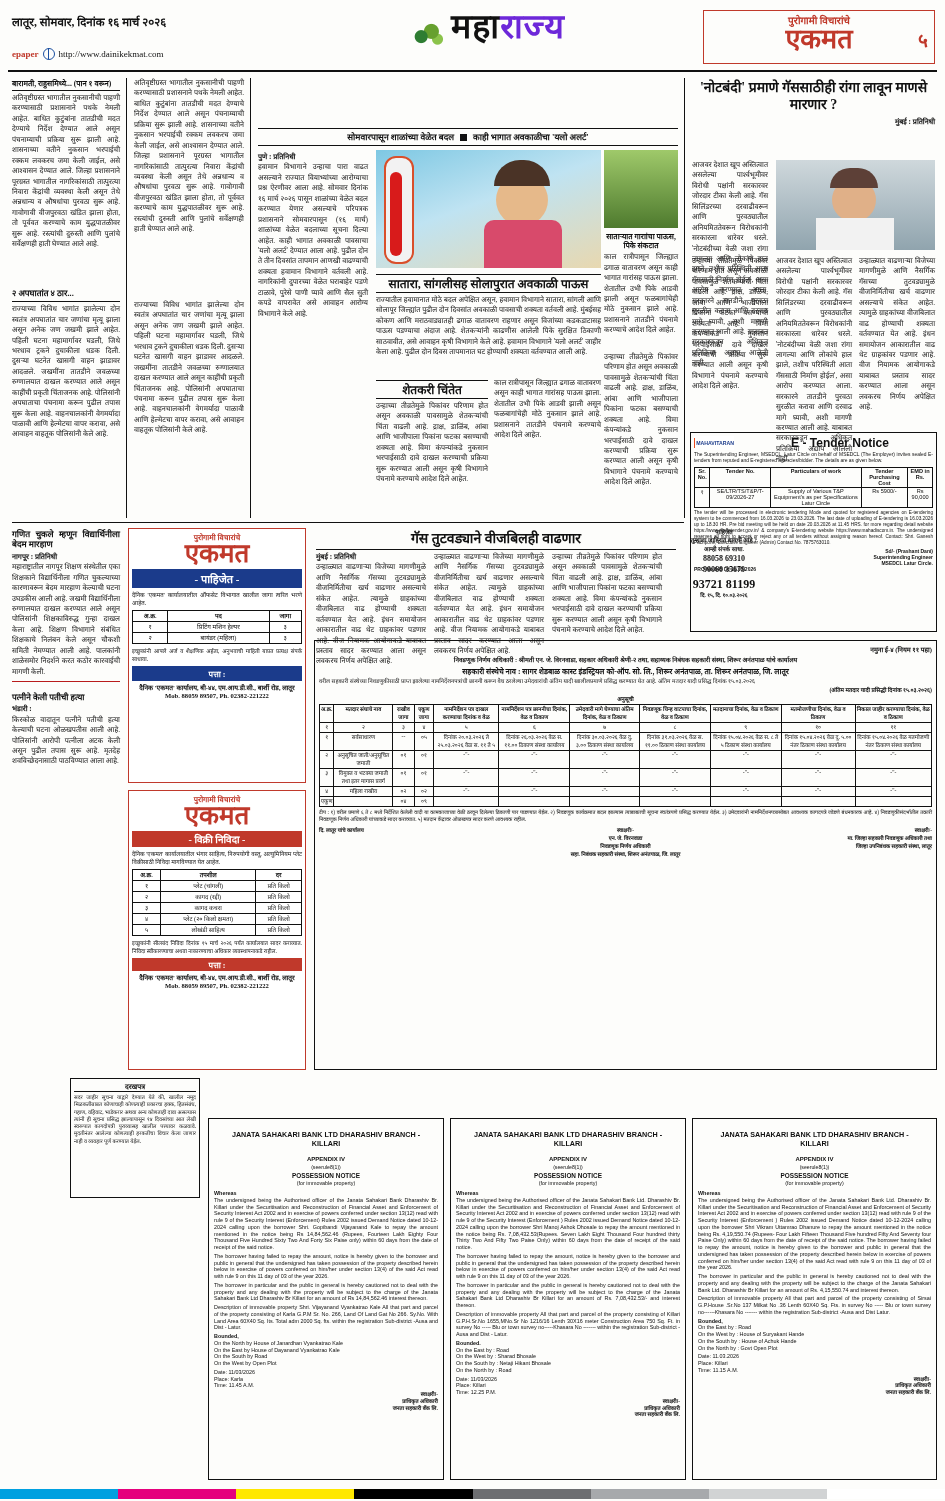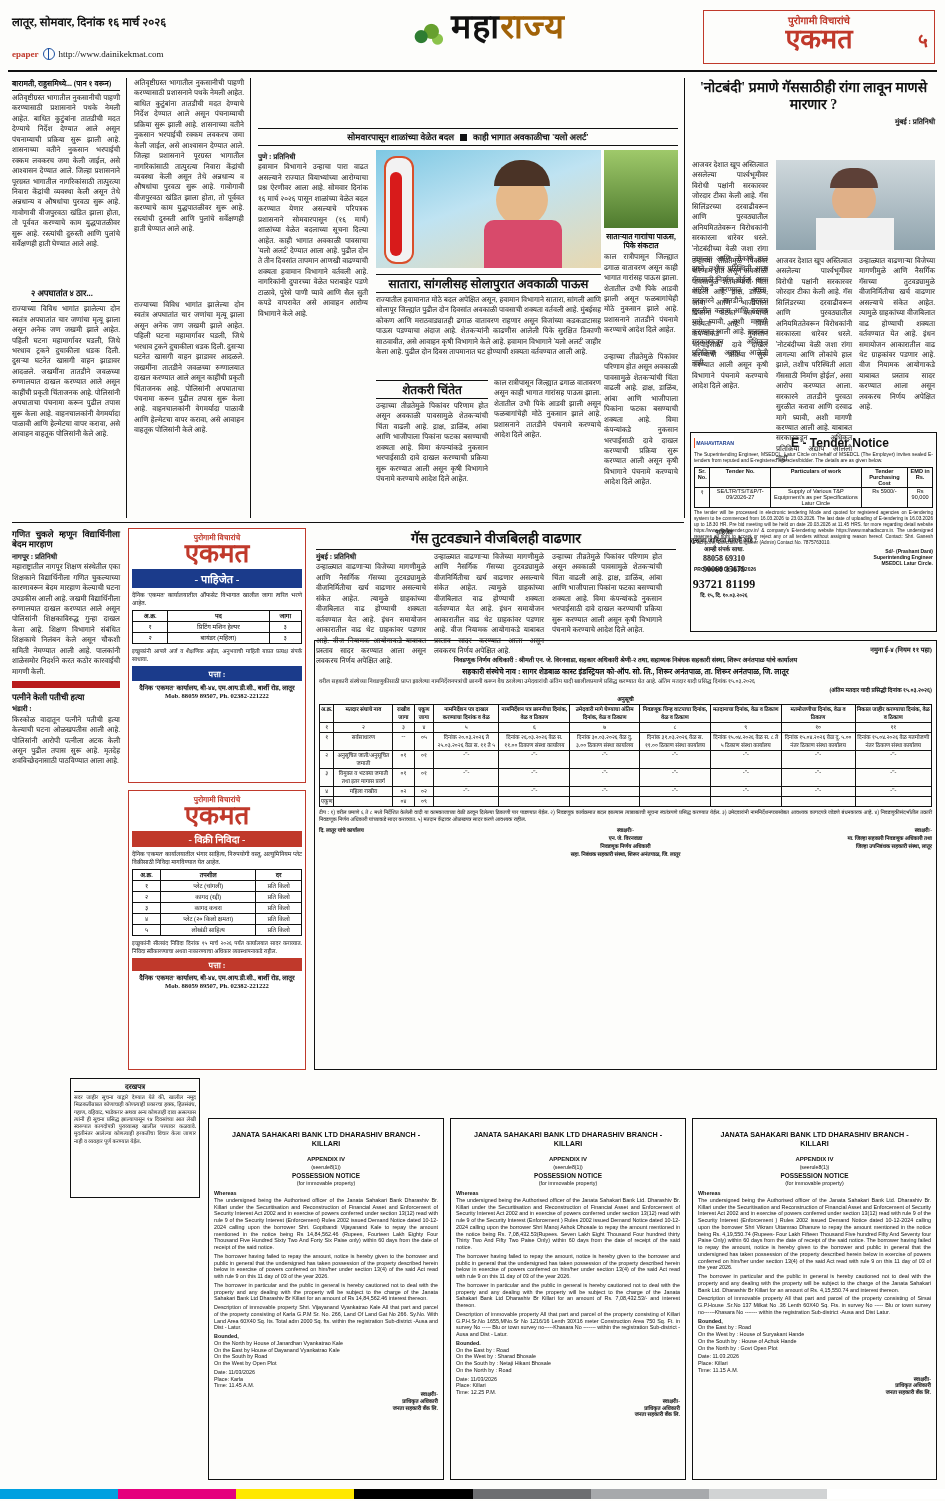--- a/index.html
+++ b/index.html
@@ -8,21 +8,21 @@
 
   
   .masthead{position:absolute;left:8px;top:8px;width:929px;height:62px;border-bottom:2px solid #111;}
   .mast-left{position:absolute;left:4px;top:6px;font-size:11.5px;font-weight:bold;}
   .mast-url{position:absolute;left:4px;top:40px;font-size:9px;display:flex;align-items:center;gap:4px;}
   .globe{width:10px;height:10px;border-radius:50%;border:1.2px solid #1a4fa0;display:inline-block;position:relative;}
   .globe:before{content:"";position:absolute;left:4px;top:-1px;width:1.2px;height:11px;background:#1a4fa0;}
   .epaper{color:#c0392b;font-weight:bold;}
   .mast-center{position:absolute;left:330px;top:2px;width:300px;text-align:center;}
   .mast-logo{font-size:34px;font-weight:bold;letter-spacing:1px;color:#111;line-height:1;}
-  .mast-logo .red{color:#a16207;}
+  .mast-logo .red{color:#6d28d9;}
   .leaf{display:inline-block;width:34px;height:26px;background:
       radial-gradient(circle at 30% 60%,#2e7d32 0 6px,transparent 7px),
       radial-gradient(circle at 60% 40%,#66a02e 0 7px,transparent 8px),
       radial-gradient(circle at 78% 70%,#8bc34a 0 5px,transparent 6px);
       vertical-align:middle;margin-right:2px;}
   .mast-right{position:absolute;right:2px;top:2px;width:230px;border:1.5px solid #c0392b;height:52px;}
   .mr-top{font-size:10px;color:#c0392b;text-align:center;font-weight:bold;padding-top:2px;}
   .mr-big{font-size:27px;color:#c0392b;font-weight:bold;text-align:center;line-height:0.95;}
   .pageno{position:absolute;right:6px;top:16px;font-size:19px;color:#c0392b;font-weight:bold;}
 
@@ -76,21 +76,21 @@
       <div class="mr-big">एकमत</div>
       <div class="pageno">५</div>
     </div>
   </div>
 
   <div class="col" style="left:12px;top:78px;width:108px;">
     <div class="hd" style="font-size:7.6px;border-bottom:1px solid #111;padding-bottom:1px;">बारामती, राहुसमिथ्ये... (पान १ वरून)</div>
     <div style="margin-top:2px;">अतिवृष्टीग्रस्त भागातील नुकसानीची पाहणी करण्यासाठी प्रशासनाने पथके नेमली आहेत. बाधित कुटुंबांना तातडीची मदत देण्याचे निर्देश देण्यात आले असून पंचनाम्याची प्रक्रिया सुरू झाली आहे. शासनाच्या वतीने नुकसान भरपाईची रक्कम लवकरच जमा केली जाईल, असे आश्वासन देण्यात आले. जिल्हा प्रशासनाने पूरग्रस्त भागातील नागरिकांसाठी तात्पुरत्या निवारा केंद्रांची व्यवस्था केली असून तेथे अन्नधान्य व औषधांचा पुरवठा सुरू आहे. गावोगावी वीजपुरवठा खंडित झाला होता, तो पूर्ववत करण्याचे काम युद्धपातळीवर सुरू आहे. रस्त्यांची दुरुस्ती आणि पुलांचे सर्वेक्षणही हाती घेण्यात आले आहे.</div>
   </div>
   <div class="col" style="left:12px;top:288px;width:108px;">
-    <div class="hd" style="font-size:8.4px;border-bottom:1px solid #111;padding-bottom:1px;margin-left:19px;">२ अपघातांत ४ ठार...</div>
+    <div class="hd" style="font-size:8.4px;border-bottom:1px solid #111;padding-bottom:1px;">२ अपघातांत ४ ठार...</div>
     <div style="margin-top:2px;">राज्याच्या विविध भागांत झालेल्या दोन स्वतंत्र अपघातांत चार जणांचा मृत्यू झाला असून अनेक जण जखमी झाले आहेत. पहिली घटना महामार्गावर घडली, जिथे भरधाव ट्रकने दुचाकीला धडक दिली. दुसऱ्या घटनेत खासगी वाहन झाडावर आदळले. जखमींना तातडीने जवळच्या रुग्णालयात दाखल करण्यात आले असून काहींची प्रकृती चिंताजनक आहे. पोलिसांनी अपघाताचा पंचनामा करून पुढील तपास सुरू केला आहे. वाहनचालकांनी वेगमर्यादा पाळावी आणि हेल्मेटचा वापर करावा, असे आवाहन वाहतूक पोलिसांनी केले आहे.</div>
   </div>
   <div class="rule vline" style="left:126px;top:78px;height:440px;"></div>
 
   <div class="col" style="left:134px;top:78px;width:110px;">
     <div>अतिवृष्टीग्रस्त भागातील नुकसानीची पाहणी करण्यासाठी प्रशासनाने पथके नेमली आहेत. बाधित कुटुंबांना तातडीची मदत देण्याचे निर्देश देण्यात आले असून पंचनाम्याची प्रक्रिया सुरू झाली आहे. शासनाच्या वतीने नुकसान भरपाईची रक्कम लवकरच जमा केली जाईल, असे आश्वासन देण्यात आले. जिल्हा प्रशासनाने पूरग्रस्त भागातील नागरिकांसाठी तात्पुरत्या निवारा केंद्रांची व्यवस्था केली असून तेथे अन्नधान्य व औषधांचा पुरवठा सुरू आहे. गावोगावी वीजपुरवठा खंडित झाला होता, तो पूर्ववत करण्याचे काम युद्धपातळीवर सुरू आहे. रस्त्यांची दुरुस्ती आणि पुलांचे सर्वेक्षणही हाती घेण्यात आले आहे.</div>
   </div>
   <div class="col" style="left:134px;top:300px;width:110px;">
     <div>राज्याच्या विविध भागांत झालेल्या दोन स्वतंत्र अपघातांत चार जणांचा मृत्यू झाला असून अनेक जण जखमी झाले आहेत. पहिली घटना महामार्गावर घडली, जिथे भरधाव ट्रकने दुचाकीला धडक दिली. दुसऱ्या घटनेत खासगी वाहन झाडावर आदळले. जखमींना तातडीने जवळच्या रुग्णालयात दाखल करण्यात आले असून काहींची प्रकृती चिंताजनक आहे. पोलिसांनी अपघाताचा पंचनामा करून पुढील तपास सुरू केला आहे. वाहनचालकांनी वेगमर्यादा पाळावी आणि हेल्मेटचा वापर करावा, असे आवाहन वाहतूक पोलिसांनी केले आहे.</div>
   </div>
@@ -186,21 +186,21 @@
     </div>
     <div style="font-size:5px;font-weight:bold;">PRO No.845 Dt-10.03.2026</div>
   </div>
 
   <div class="rule hline" style="left:12px;top:522px;width:672px;"></div>
 
   <div class="col" style="left:12px;top:530px;width:108px;">
     <div class="hd" style="font-size:8.6px;line-height:1.15;">गणित चुकले म्हणून विद्यार्थिनीला बेदम मारहाण</div>
     <div class="hd" style="margin-top:2px;">नागपूर : प्रतिनिधी</div>
     <div>महाराष्ट्रातील नागपूर शिक्षण संस्थेतील एका शिक्षकाने विद्यार्थिनीला गणित चुकल्याच्या कारणावरून बेदम मारहाण केल्याची घटना उघडकीस आली आहे. जखमी विद्यार्थिनीला रुग्णालयात दाखल करण्यात आले असून पोलिसांनी शिक्षकाविरुद्ध गुन्हा दाखल केला आहे. शिक्षण विभागाने संबंधित शिक्षकाचे निलंबन केले असून चौकशी समिती नेमण्यात आली आहे. पालकांनी शाळेसमोर निदर्शने करत कठोर कारवाईची मागणी केली.</div>
-    <div class="hd" style="font-size:8.4px;margin-top:4px;border-top:7px solid #b91c1c;padding-top:4px;">पत्नीने केली पतीची हत्या</div>
+    <div class="hd" style="font-size:8.4px;margin-top:4px;border-top:1px solid #b91c1c;padding-top:10px;">पत्नीने केली पतीची हत्या</div>
     <div class="hd">भंडारी :</div>
     <div>किरकोळ वादातून पत्नीने पतीची हत्या केल्याची घटना ओळखपतीस आली आहे. पोलिसांनी आरोपी पत्नीला अटक केली असून पुढील तपास सुरू आहे. मृतदेह शवविच्छेदनासाठी पाठविण्यात आला आहे.</div>
   </div>
 
   <div class="redbox" style="left:128px;top:528px;width:178px;height:255px;padding:3px;">
     <div class="redtitle" style="font-size:7.5px;">पुरोगामी विचारांचे</div>
     <div class="redtitle" style="font-size:26px;line-height:0.95;">एकमत</div>
     <div class="bluebar" style="margin-top:2px;">- पाहिजेत -</div>
     <div style="font-size:6px;margin-top:3px;text-align:justify;">दैनिक 'एकमत' कार्यालयातील ऑफसेट विभागात खालील जागा त्वरित भरणे आहेत.</div>
     <table class="dt" style="margin-top:3px;font-size:6.4px;">

